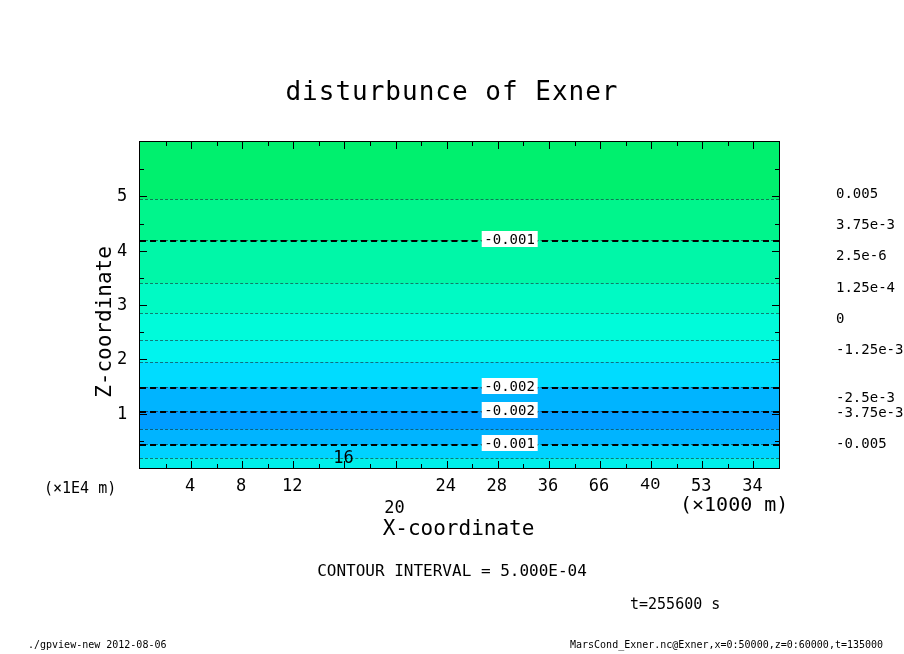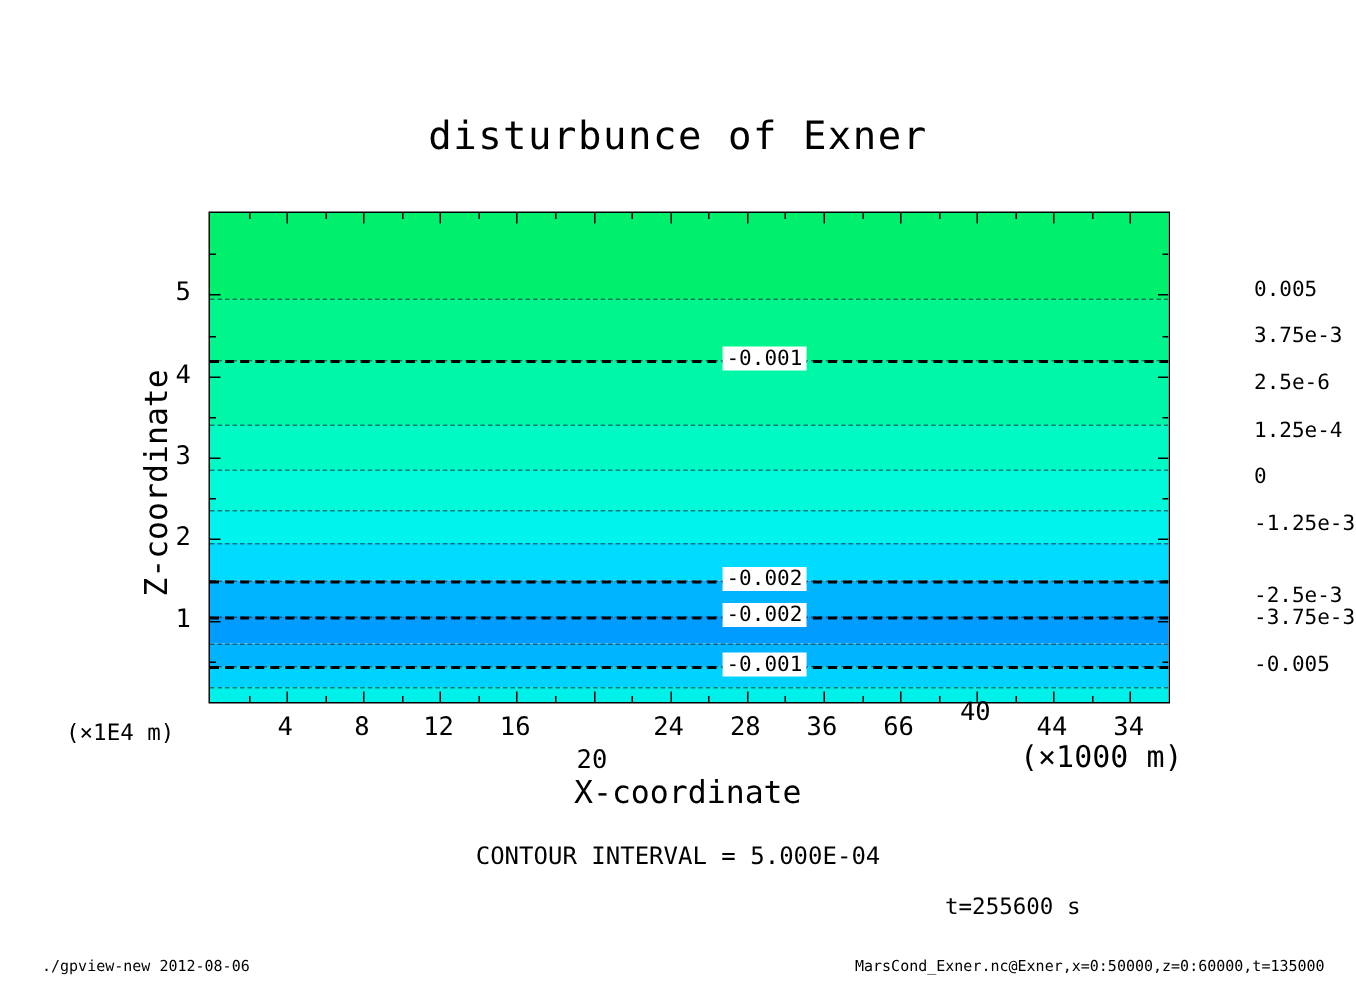--- a/index.html
+++ b/index.html
@@ -172,28 +172,28 @@
       <div class="tick-r" style="top: 81.5px; width: 4px;"></div>
       <div class="tick-l" style="top: 27.1667px; width: 4px;"></div>
       <div class="tick-r" style="top: 27.1667px; width: 4px;"></div>
     </div>
 </div>
 
 <div id="xticklabels">
     <div class="xlab" style="left: 190.12px; top: 475px;">4</div>
     <div class="xlab" style="left: 241.24px; top: 475px;">8</div>
     <div class="xlab" style="left: 292.36px; top: 475px;">12</div>
-    <div class="xlab" style="left: 343.48px; top: 475px;">16</div>
+    <div class="xlab" style="left: 343.48px; top: 447px;">16</div>
     <div class="xlab" style="left: 394.6px; top: 497px;">20</div>
     <div class="xlab" style="left: 445.72px; top: 475px;">24</div>
     <div class="xlab" style="left: 496.84px; top: 475px;">28</div>
     <div class="xlab" style="left: 547.96px; top: 475px;">36</div>
     <div class="xlab" style="left: 599.08px; top: 475px;">66</div>
-    <div class="xlab" style="left: 650.2px; top: 465px;">40</div>
-    <div class="xlab" style="left: 701.32px; top: 475px;">44</div>
+    <div class="xlab" style="left: 650.2px; top: 475px; font-family: Liberation Mono, monospace;">40</div>
+    <div class="xlab" style="left: 701.32px; top: 475px;">53</div>
     <div class="xlab" style="left: 752.44px; top: 475px;">34</div>
   </div>
 <div id="yticklabels">
     <div class="ylab" style="left: 117px; top: 412.667px;">1</div>
     <div class="ylab" style="left: 117px; top: 358.333px;">2</div>
     <div class="ylab" style="left: 117px; top: 304px;">3</div>
     <div class="ylab" style="left: 117px; top: 249.667px;">4</div>
     <div class="ylab" style="left: 117px; top: 195.333px;">5</div>
   </div>
 <div id="clabels">

